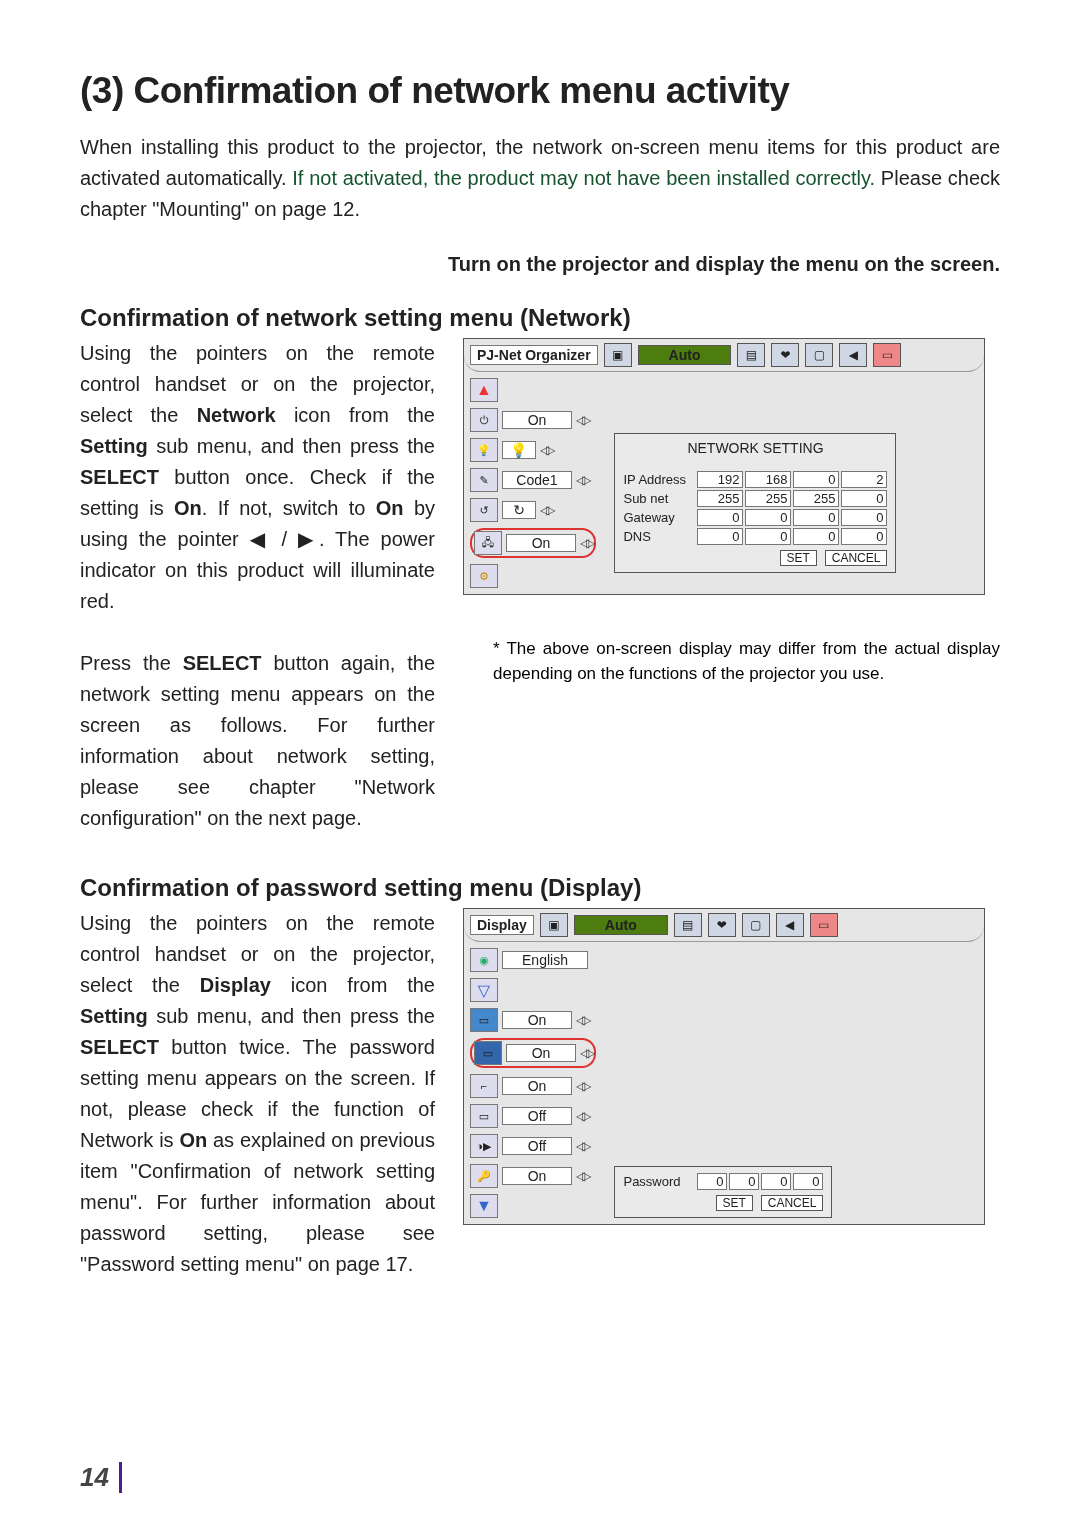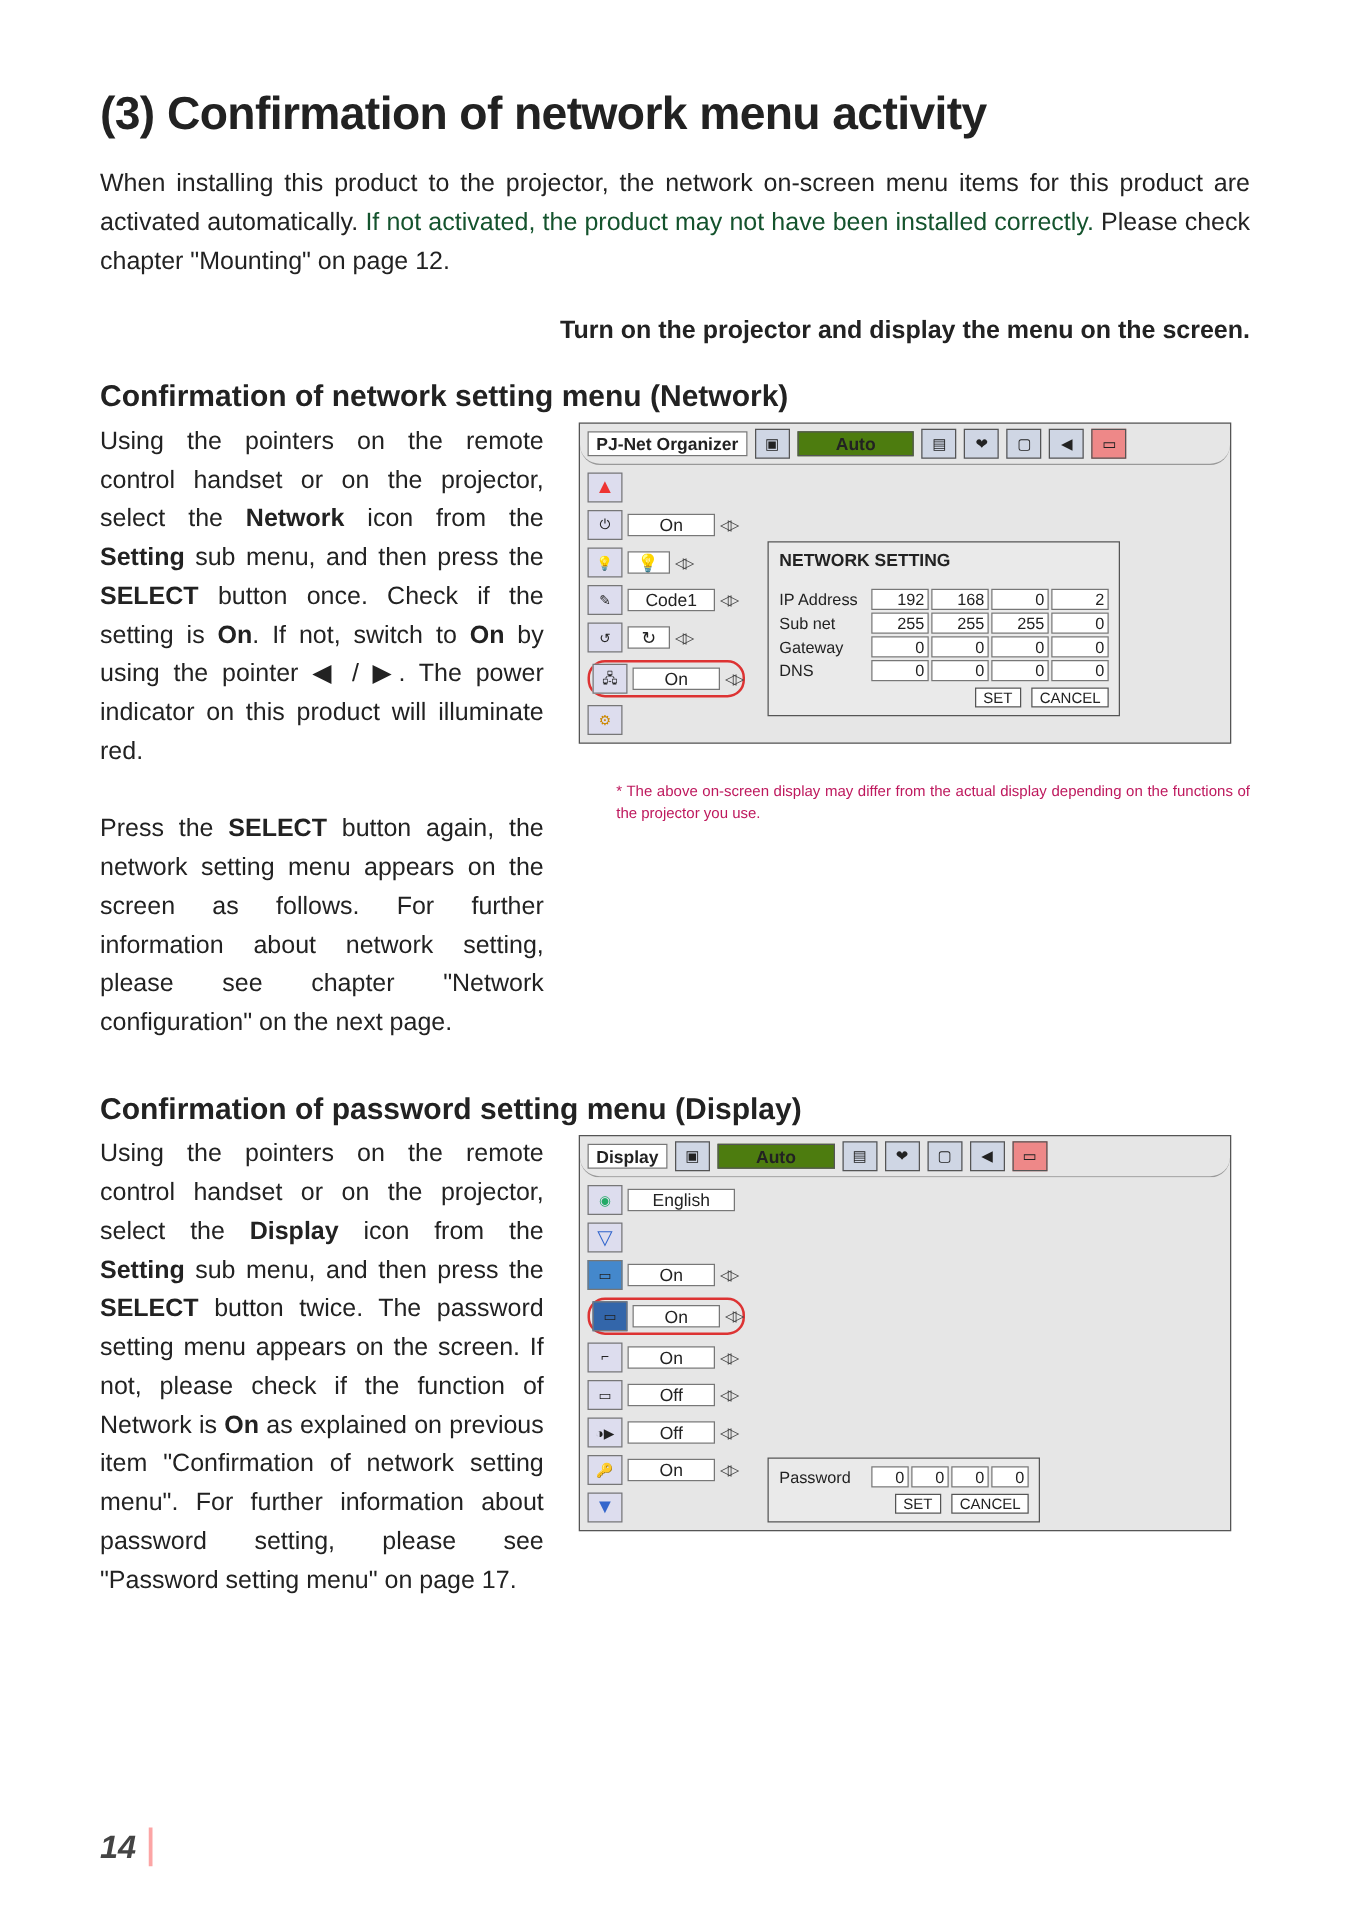--- a/index.html
+++ b/index.html
@@ -145,21 +145,21 @@
     padding: 1px 2px;
   }
   .net-popup {
     border: 1px solid #555;
     background: #eaeaea;
     padding: 6px 8px;
     font-size: 14px;
     align-self: center;
     margin-top: 40px;
   }
-  .net-popup .pt { font-weight: bold; margin-bottom: 15px; }
+  .net-popup .pt { font-weight: normal; margin-bottom: 15px; text-align: center; }
   .net-row {
     display: flex;
     align-items: center;
     margin-bottom: 2px;
   }
   .net-row .lbl { width: 72px; font-size: 13px; }
   .oct {
     width: 38px;
     background: #fff;
     border: 1px solid #777;
@@ -174,45 +174,45 @@
   }
   .mini-btn {
     display: inline-block;
     background: #fff;
     border: 1px solid #555;
     font-size: 12px;
     padding: 0 6px;
     margin-left: 4px;
   }
   .caption {
-    font-size: 12px;
+    font-size: 17px;
     line-height: 1.45;
-    color: #be185d;
+    color: #000000;
     text-align: justify;
-    margin-top: 30px;
+    margin-top: 42px;
     padding-left: 30px;
   }
   .pwd-popup {
     border: 1px solid #555;
     background: #eaeaea;
     padding: 6px 8px;
     font-size: 14px;
     margin-top: 120px;
     align-self: flex-end;
     margin-right: 10px;
   }
   .page-num {
     position: absolute;
     left: 80px;
     bottom: 36px;
     font-size: 26px;
     font-weight: bold;
     font-style: italic;
     color: #444;
-    border-right: 3px solid #fca5a5;
+    border-right: 3px solid #4c1d95;
     padding-right: 10px;
   }
   .triangle { font-size:16px; }
 </style>
 </head>
 <body>
 
 <div class="page">
 
   <h1 class="title">(3) Confirmation of network menu activity</h1>

